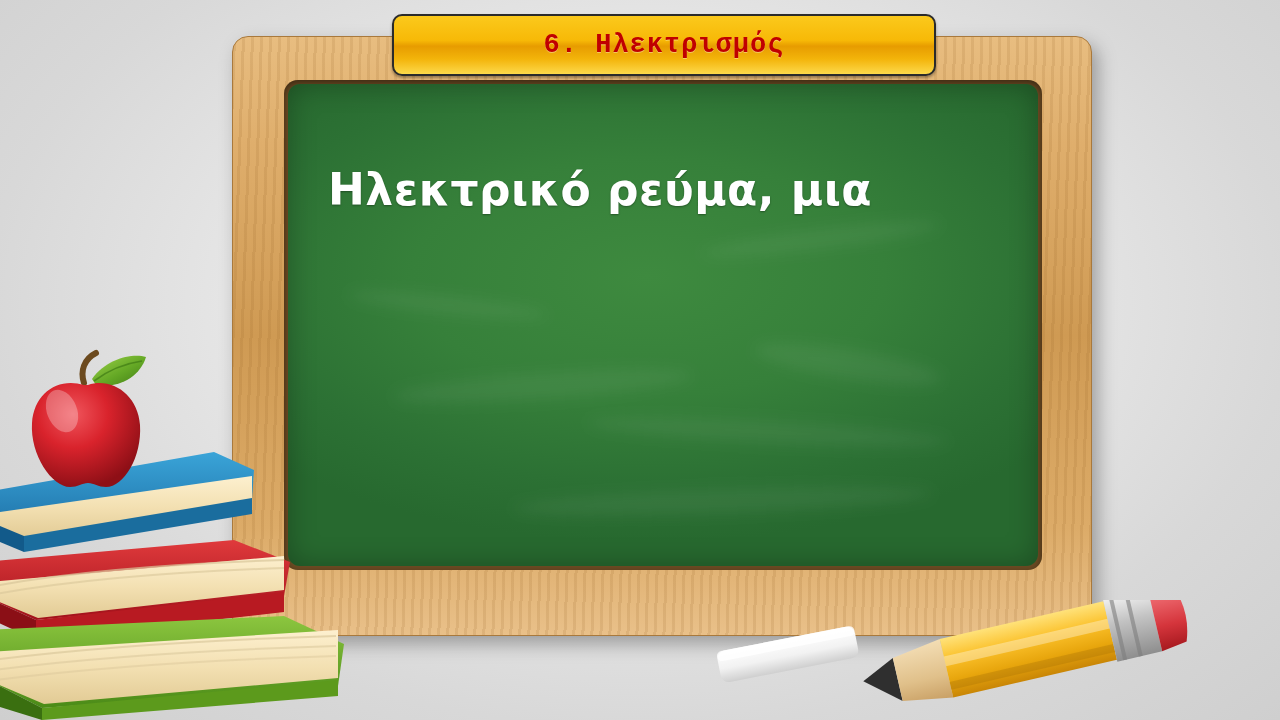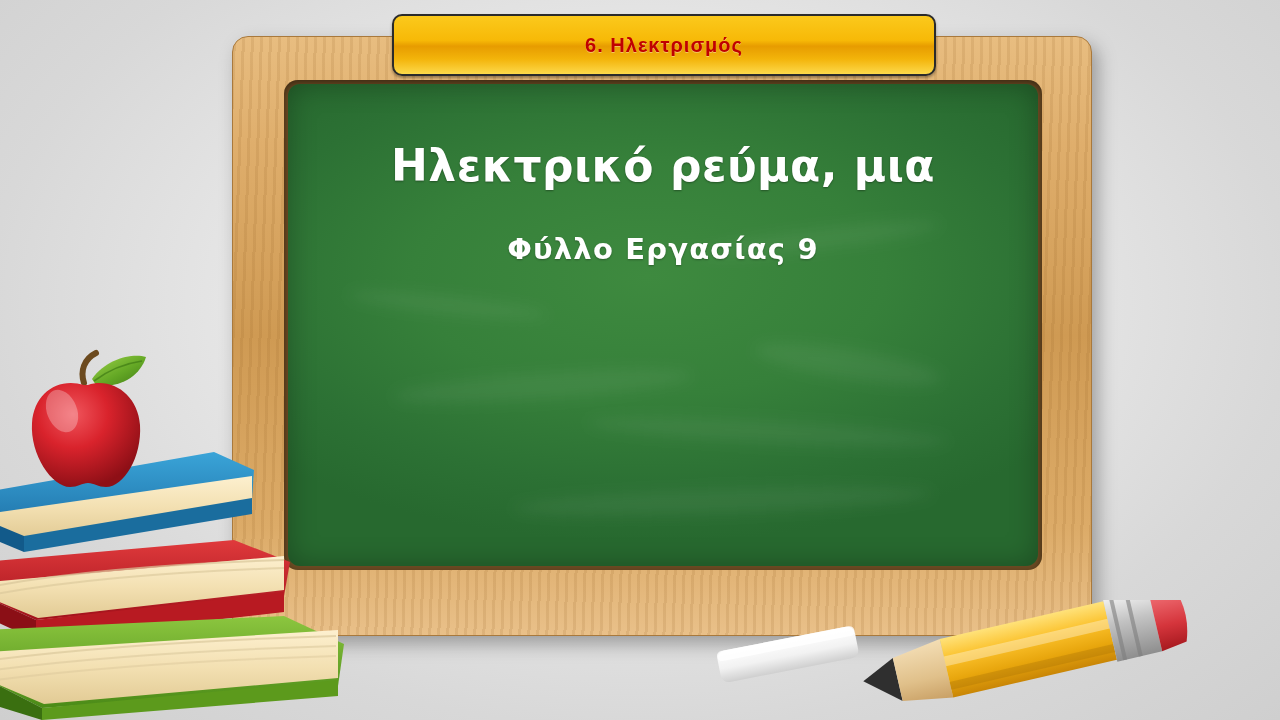--- a/index.html
+++ b/index.html
@@ -31,23 +31,23 @@
     border-radius: 10px;
     border: 2px solid #2b2b2b;
     background: linear-gradient(to bottom, #fbc91c 0%, #f7b907 42%, #e79c00 52%, #f3b40a 74%, #fdd94b 100%);
     box-shadow: 0 2px 3px rgba(0,0,0,0.35);
     display: flex;
     align-items: center;
     justify-content: center;
     z-index: 40;
   }
   .banner-text {
-    font-family: Liberation Sans, sans-serif;
+    font-family: Liberation Mono, monospace;
     font-weight: bold;
-    font-size: 20px;
+    font-size: 27px;
     color: #c00000;
     letter-spacing: 1px;
     text-shadow: 0 1px 0 rgba(255,255,255,0.35);
     white-space: nowrap;
     text-align: right;
   }
 
   
   .board-wrap {
     position: absolute;
@@ -108,21 +108,21 @@
   .s2 { left: 40%;  top: 70%;  width: 360px; height: 22px; transform: rotate(3deg); }
   .s3 { left: 8%;   top: 44%;  width: 200px; height: 18px; transform: rotate(6deg); }
   .s4 { left: 55%;  top: 30%;  width: 240px; height: 20px; transform: rotate(-7deg); }
   .s5 { left: 30%;  top: 84%;  width: 420px; height: 24px; transform: rotate(-2deg); }
   .s6 { left: 62%;  top: 55%;  width: 190px; height: 30px; transform: rotate(9deg); }
 
   .board-text {
     position: relative;
     z-index: 3;
     padding: 52px 40px 0 40px;
-    text-align: center;
+    margin-top: 24px;
   }
   .board-title {
     font-family: "DejaVu Sans", sans-serif;
     font-weight: bold;
     font-size: 44px;
     line-height: 1.36;
     color: #ffffff;
     text-shadow: 0 1px 2px rgba(0,0,0,0.35);
     letter-spacing: 0.5px;
   }
@@ -160,21 +160,20 @@
       <div class="smudge s2"></div>
       <div class="smudge s3"></div>
       <div class="smudge s4"></div>
       <div class="smudge s5"></div>
       <div class="smudge s6"></div>
 
       <div class="board-text">
         <div class="board-title">
           <div>Ηλεκτρικό ρεύμα, μια</div>
         </div>
-        <div class="board-subtitle">Φύλλο Εργασίας 9</div>
       </div>
     </div>
   </div>
 
   <div class="banner">
     <span class="banner-text">6. Ηλεκτρισμός</span>
   </div>
 
   <div class="apple">
     <svg width="140" height="150" viewBox="0 0 140 150">

